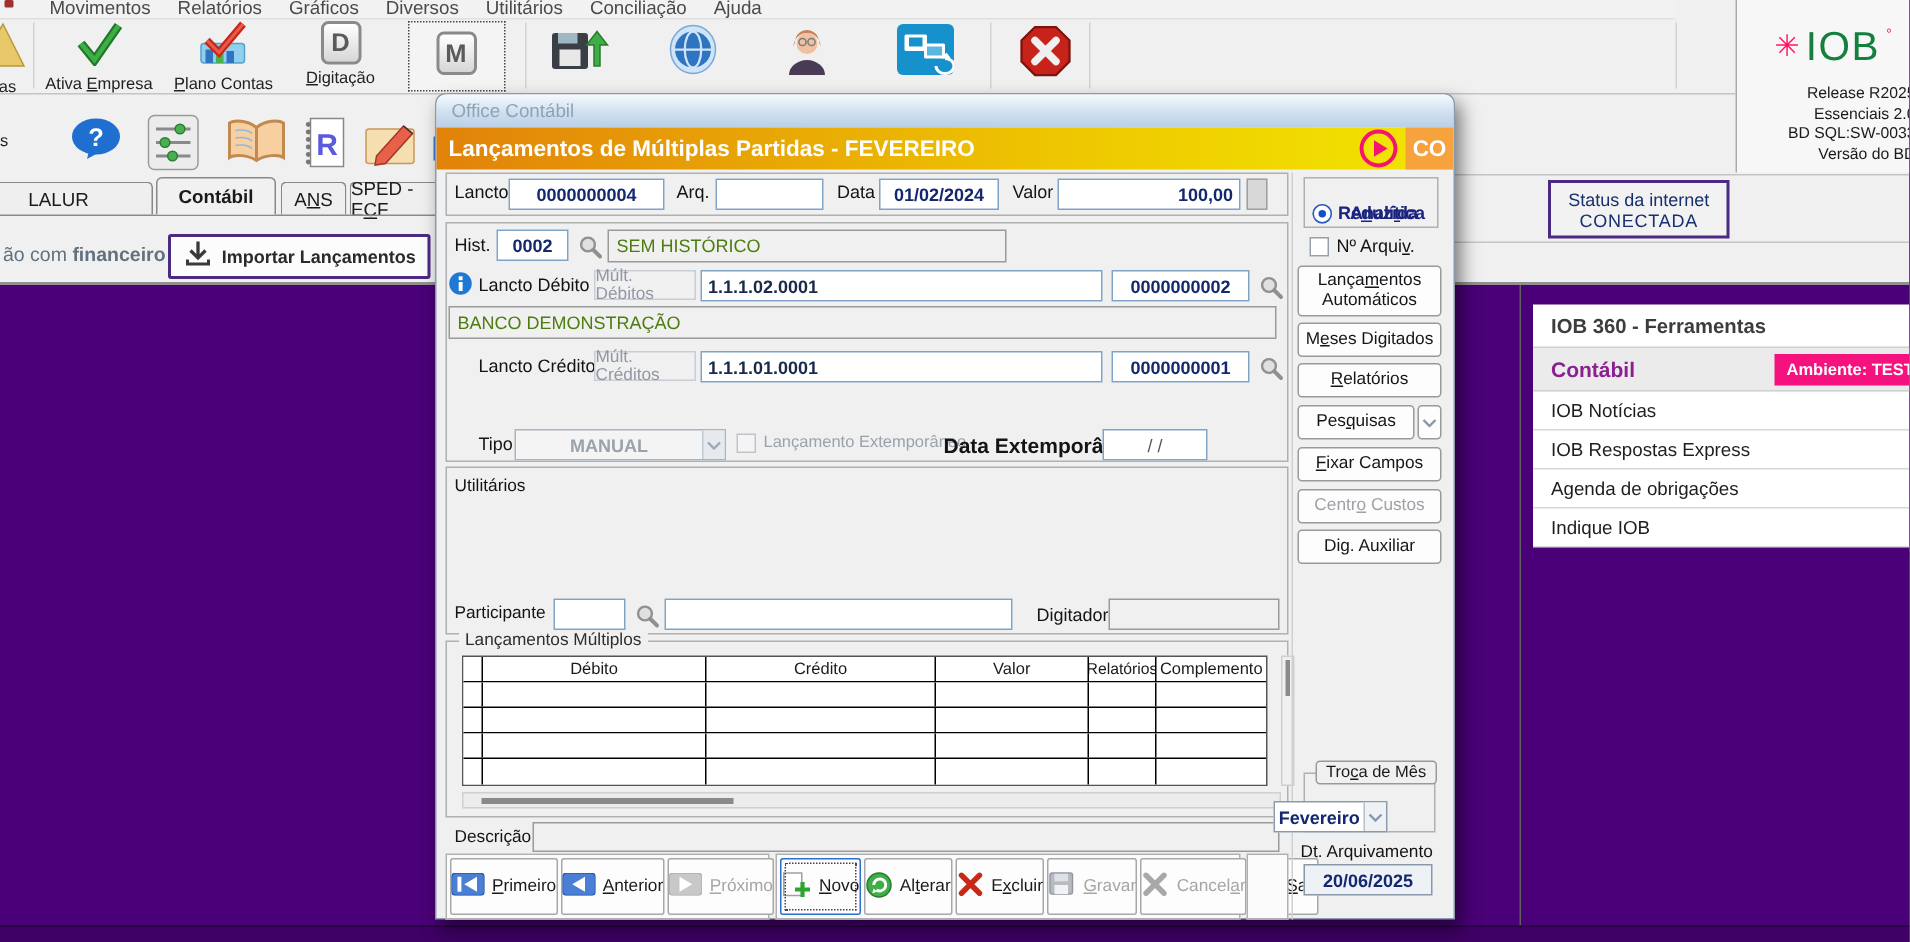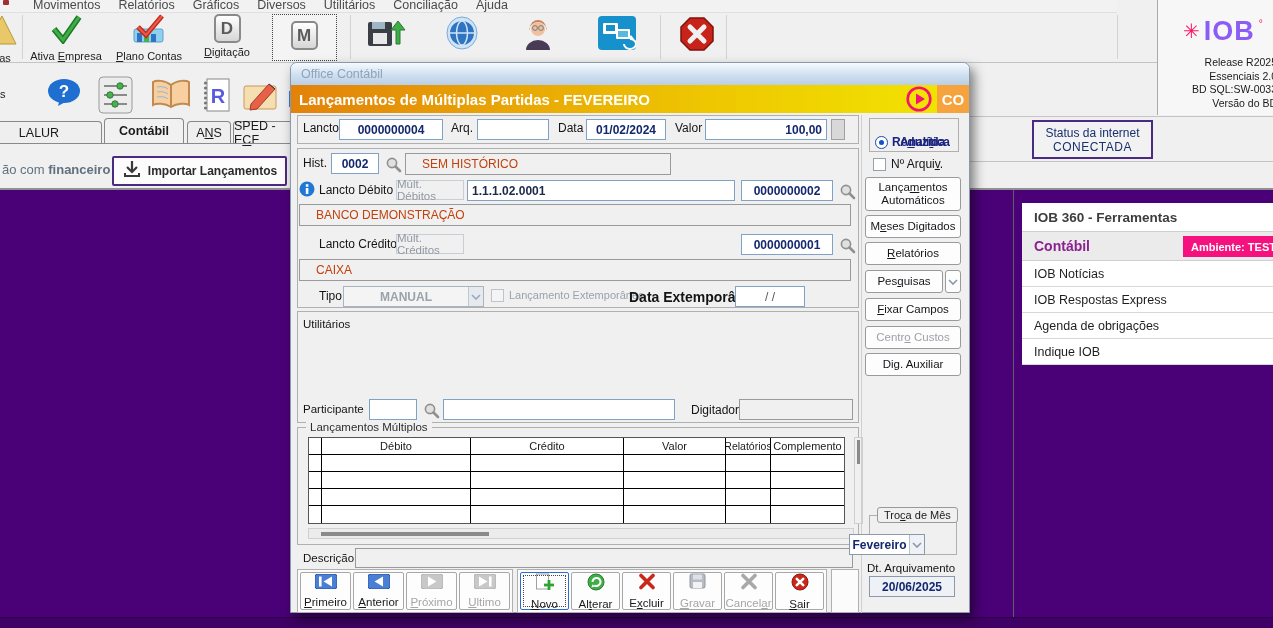--- a/index.html
+++ b/index.html
@@ -19,21 +19,21 @@
 .icononly{position:absolute;top:16px}
 .tab{position:absolute;top:121px;height:22px;border:1px solid #888;border-bottom:none;border-radius:4px 4px 0 0;background:#efefef;display:flex;align-items:center;justify-content:center;font-size:12.5px;color:#1a1a1a}
 .tab.active{top:118px;height:25px;font-weight:bold;background:#f1f1f1;z-index:3}
 .tabline{position:absolute;left:0;top:143px;width:290px;height:1px;background:#8a8a8a}
 .fin-text{position:absolute;left:2px;top:162px;font-size:13px;color:#62717f}
 .fin-text b{font-weight:bold}
 .importar{position:absolute;left:112px;top:156px;width:175px;height:30px;border:2px solid #4b2a82;background:#fcfcfc;display:flex;align-items:center;justify-content:center;gap:6px;font-size:12px;font-weight:bold;color:#2a2a2a;border-radius:2px}
 .iob-block{position:absolute;left:1157px;top:0;width:116px;height:115px;background:#f7f7f7;border-left:1px solid #aaa}
 .iob-brand{position:absolute;left:1183px;top:18px;display:flex;align-items:flex-start;gap:4px}
 .iob-ast{color:#ff1464;font-size:20px;line-height:26px}
-.iob-name{color:#8b5cf6;font-weight:bold;font-size:27px;letter-spacing:1px;line-height:26px}
+.iob-name{color:#15803d;font-weight:normal;font-size:27px;letter-spacing:1px;line-height:26px}
 .iob-reg{color:#ff1a5e;font-size:10px}
 .iob-lines{position:absolute;left:1156px;top:56px;width:121px;text-align:right;font-size:10.5px;color:#1a1a1a;line-height:13.5px;white-space:nowrap}
 .status-box{position:absolute;left:1032px;top:120px;width:121px;height:39px;border:2px solid #4b2a82;background:#f2f2f2;display:flex;flex-direction:column;align-items:center;justify-content:center;color:#16306e}
 .status-box .l1{font-size:12px}
 .status-box .l2{font-size:12px;letter-spacing:.5px}
 .hline{position:absolute;height:1px;background:#c4c4c4}
 .chrome-bottom{position:absolute;left:0;top:188px;width:1273px;height:2px;background:#909090}
 .purple{position:absolute;left:0;top:190px;width:1273px;height:438px;background:#4a0177}
 .purple-strip{position:absolute;left:0;top:617px;width:1273px;height:11px;background:#3f0165;border-top:1px solid #2a0148}
 .vline-right{position:absolute;left:1013px;top:190px;width:1px;height:438px;background:#5f5f5f}
@@ -47,36 +47,36 @@
 
 .dialog{position:absolute;left:290px;top:62px;width:680px;height:551px;background:#f0f0f0;border:1px solid #8a9aaa;border-radius:7px 7px 0 0;box-shadow:4px 6px 12px rgba(0,0,0,.5);z-index:10}
 .titlebar{height:22px;background:linear-gradient(#f5fafe,#cfdff0 55%,#bacfe6);border-radius:6px 6px 0 0;display:flex;align-items:center;padding-left:10px;color:#8fa3b8;font-size:12.5px}
 .dlg-header{position:relative;height:28px;background:linear-gradient(90deg,#e2820a,#eec701 62%,#f2e600);display:flex;align-items:center;padding-left:8px;color:#fff;font-weight:bold;font-size:15px}
 .co-badge{position:absolute;right:0;top:0;width:32px;height:28px;background:#f6a33e;color:#fff;font-weight:bold;font-size:15px;display:flex;align-items:center;justify-content:center}
 .play-btn{position:absolute;right:37px;top:1px}
 .lbl{position:absolute;font-size:12px;color:#141414;white-space:nowrap}
 .field{position:absolute;background:#fff;border:1px solid #7fa3c6;color:#13286e;font-weight:bold;font-size:12px;display:flex;align-items:center;padding:0 4px;white-space:nowrap;overflow:hidden}
 .field.center{justify-content:center}
 .field.right{justify-content:flex-end}
-.ro{position:absolute;background:#f0f0f0;border:1px solid #9a9a9a;color:#c2410c;font-size:12px;display:flex;align-items:center;padding:0 16px;white-space:nowrap;overflow:hidden}
+.ro{position:absolute;background:#f0f0f0;border:1px solid #9a9a9a;color:#4d7c0f;font-size:12px;display:flex;align-items:center;padding:0 5px;white-space:nowrap;overflow:hidden}
 .gbox{position:absolute;border:1px solid #b0b0b0}
 .magbtn{position:absolute;width:20px;height:20px;display:flex;align-items:center;justify-content:center;background:transparent}
 .flatbtn{position:absolute;background:#f0f0f0;border:1px solid #c9cdd4;color:#9098a4;font-size:11.5px;display:flex;align-items:center;justify-content:center}
 .ddown{position:absolute;background:#f4f4f4;border:1px solid #a8b4c0;display:flex;align-items:center}
 .ddown .txt{flex:1;text-align:center;font-weight:bold;color:#9aa2ac;font-size:12px}
 .ddown .chev{width:15px;height:100%;background:#e6eaee;border-left:1px solid #c0c8d0;display:flex;align-items:center;justify-content:center}
 .cbox{position:absolute;width:13px;height:13px;background:#fff;border:1px solid #98a0aa}
 .cbox.dis{background:#f4f4f4;border-color:#c0c4ca}
 .radio{width:13px;height:13px;border-radius:50%;background:#fff;border:1px solid #7a8898;display:inline-block;position:relative}
 .radio.on{border-color:#2a5ac4}
 .radio.on::after{content:"";position:absolute;left:3px;top:3px;width:5px;height:5px;border-radius:50%;background:#1550c8}
 .sbtn{position:absolute;left:574px;width:96px;background:#fdfdfd;border:1px solid #9a9a9a;border-radius:3px;display:flex;align-items:center;justify-content:center;text-align:center;font-size:11.5px;color:#15151a;line-height:13px;padding:1px}
 .sbtn.dis{color:#a0a0a8}
 .navgrp{position:absolute;border:1px solid #b0b0b0;background:#fbfbfb;display:flex;gap:2px;padding:2px}
-.navb{flex:1;background:#fdfdfd;border:1px solid #a8a8a8;border-radius:2px;display:flex;flex-direction:column;align-items:center;justify-content:center;gap:5px;font-size:11.5px;color:#1a1a1a}
+.navb{flex:1;background:#fdfdfd;border:1px solid #a8a8a8;border-radius:2px;display:flex;flex-direction:row;align-items:center;justify-content:center;gap:5px;font-size:11.5px;color:#1a1a1a}
 .navb.dis{color:#a6a6a6}
 .navb.focus{border:1px solid #2a6fd0;outline:1px dotted #444;outline-offset:-4px}
 
 .gridtbl{position:absolute;left:10px;top:9px;border:1px solid #555}
 .grow{display:flex;height:17px;background:#fff;border-bottom:1px solid #000}
 .grow:last-child{border-bottom:none}
 .gc{border-right:1px solid #000;height:100%;display:flex;align-items:center;justify-content:center;font-size:11px;overflow:hidden;white-space:nowrap}
 .gc:last-child{border-right:none}
 .c0{width:13px}.c1{width:149px}.c2{width:153px}.c3{width:102px}.c4{width:45px;font-size:10.5px}.c5{width:73px}
 .vscroll{position:absolute;left:556px;top:9px;width:9px;height:87px;background:#f0f0f0;border:1px solid #cfcfcf}
@@ -353,28 +353,28 @@
     <span class="magbtn" style="left:546px;top:118px">
         <svg width="17" height="17" viewBox="0 0 17 17">
           <circle cx="7" cy="7" r="4.6" fill="#e0e0e0" stroke="#909090" stroke-width="1.6"></circle>
           <line x1="10.5" y1="10.5" x2="15" y2="15" stroke="#909090" stroke-width="2.6" stroke-linecap="round"></line>
         </svg>
       </span>
     <div class="ro" style="left:8px;top:141px;width:552px;height:22px">BANCO DEMONSTRAÇÃO</div>
 
     <span class="lbl" style="left:28px;top:174px">Lancto Crédito</span>
     <div class="flatbtn" style="left:105px;top:171px;width:68px;height:20px">Múlt. Créditos</div>
+    <div class="field" style="left:176px;top:171px;width:268px;height:21px;color:#1b2a4a">1.1.1.01.0001</div>
     <div class="field center" style="left:450px;top:171px;width:92px;height:21px">0000000001</div>
     <span class="magbtn" style="left:546px;top:172px">
         <svg width="17" height="17" viewBox="0 0 17 17">
           <circle cx="7" cy="7" r="4.6" fill="#e0e0e0" stroke="#909090" stroke-width="1.6"></circle>
           <line x1="10.5" y1="10.5" x2="15" y2="15" stroke="#909090" stroke-width="2.6" stroke-linecap="round"></line>
         </svg>
       </span>
-    <div class="ro" style="left:8px;top:196px;width:552px;height:22px">CAIXA</div>
 
     <span class="lbl" style="left:28px;top:226px">Tipo</span>
     <div class="ddown" style="left:52px;top:223px;width:141px;height:21px">
       <span class="txt">MANUAL</span>
       <span class="chev">
           <svg width="10" height="6">
             <path d="M1 1 L5 5 L9 1" stroke="#9aaabb" stroke-width="1.6" fill="none"></path>
           </svg>
         </span>
     </div>

